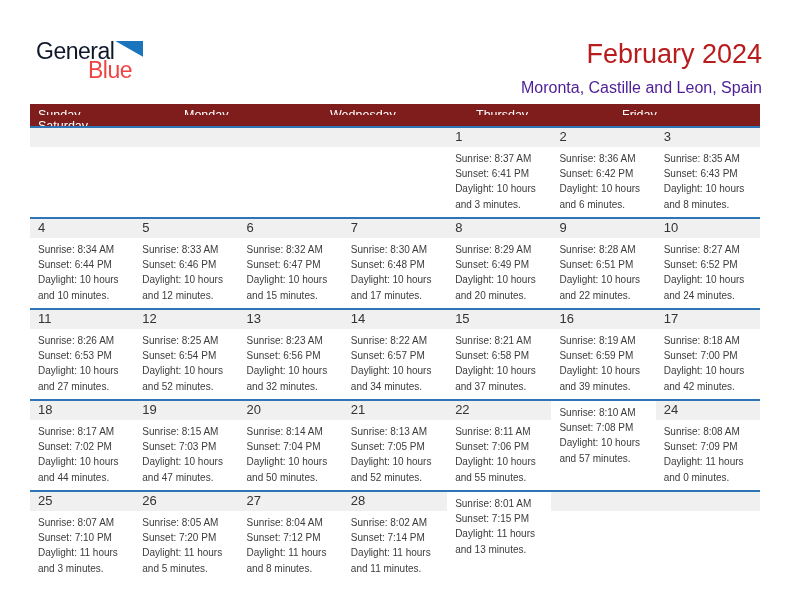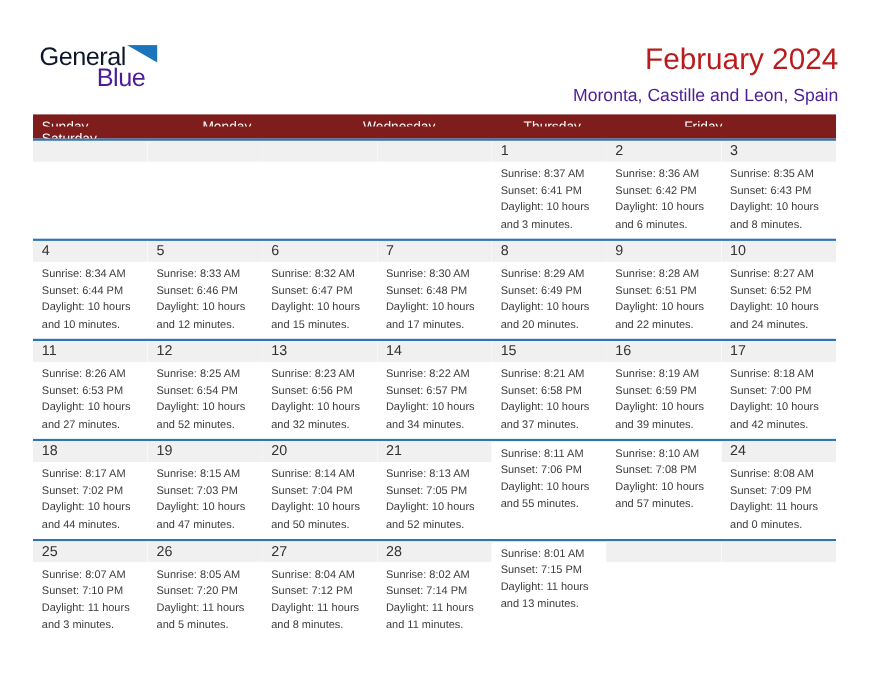--- a/index.html
+++ b/index.html
@@ -17,21 +17,21 @@
   .logo-line1 { display: flex; align-items: flex-start; }
   .logo-general {
     font-size: 23px; color: #0f172a; letter-spacing: -0.5px; line-height: 1;
   }
   .logo-triangle {
     width: 28px; height: 16px; margin-left: 1px; margin-top: 1px;
     background: #1b75bc;
     clip-path: polygon(0 0, 100% 0, 100% 100%);
   }
   .logo-blue {
-    font-size: 23px; color: #4c1d95; letter-spacing: -0.5px; line-height: 1;
+    font-size: 23px; color: #ef4444; letter-spacing: -0.5px; line-height: 1;
     margin-left: 52px; margin-top: -4px;
   }
 
   
   .titles { position: absolute; right: 30px; top: 40px; text-align: right; }
   .title { font-size: 27px; font-weight: 400; color: #b91c1c; line-height: 1.1; }
   .subtitle { font-size: 16px; color: #4c1d95; margin-top: 9px; }
 
   
   .calendar { position: absolute; left: 30px; top: 104px; width: 730px; }
@@ -294,20 +294,21 @@
           <div class="cell">
             <div class="num">21</div>
             <div class="details">
               <div>Sunrise: 8:13 AM</div>
               <div>Sunset: 7:05 PM</div>
               <div>Daylight: 10 hours</div>
               <div>and 52 minutes.</div>
             </div>
           </div>
           <div class="cell">
+            <div class="num">22</div>
             <div class="details">
               <div>Sunrise: 8:11 AM</div>
               <div>Sunset: 7:06 PM</div>
               <div>Daylight: 10 hours</div>
               <div>and 55 minutes.</div>
             </div>
           </div>
           <div class="cell">
             <div class="details">
               <div>Sunrise: 8:10 AM</div>

